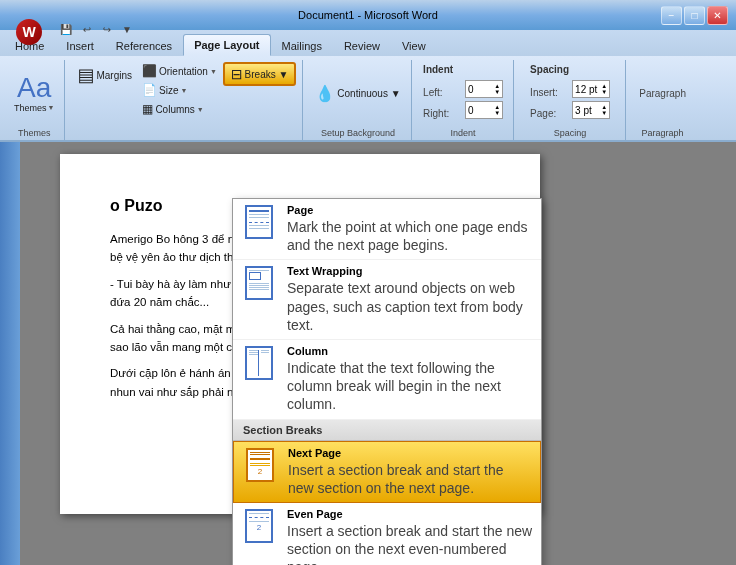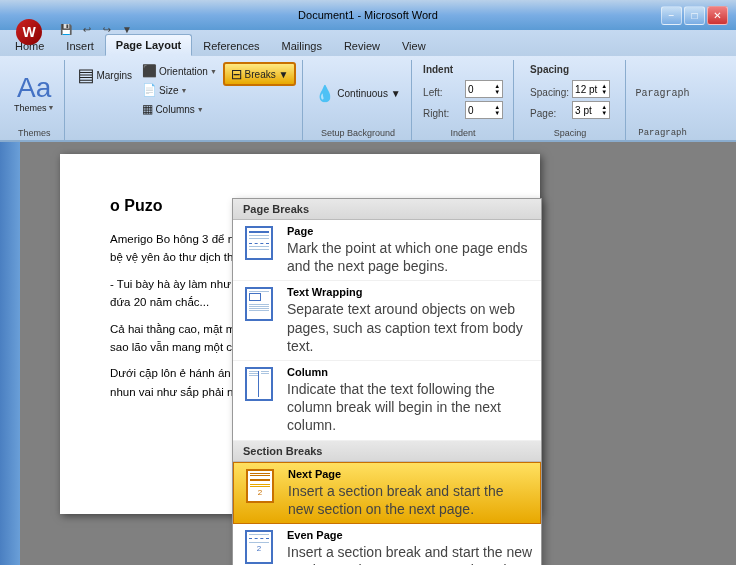--- a/index.html
+++ b/index.html
@@ -345,25 +345,25 @@
 
 <div class="ribbon">
 
   <div class="tab-bar">
     <div class="tab">
         <span>Home</span>
       </div>
     <div class="tab">
         <span>Insert</span>
       </div>
+    <div class="tab">
+        <span>References</span>
+      </div>
     <div class="tab active">
         <span>Page Layout</span>
-      </div>
-    <div class="tab">
-        <span>References</span>
       </div>
     <div class="tab">
         <span>Mailings</span>
       </div>
     <div class="tab">
         <span>Review</span>
       </div>
     <div class="tab">
         <span>View</span>
       </div>
@@ -455,21 +455,21 @@
           </div>
         </div>
       </div>
       <span class="ribbon-group-label">Indent</span>
     </div>
 
     <div class="ribbon-group" style="min-width:110px;">
       <div class="spacing-group" style="padding-bottom:14px;">
         <div style="font-size:10px;font-weight:bold;color:#333;margin-bottom:2px;">Spacing</div>
         <div class="spacing-row">
-          <span class="spacing-label">Spacing:</span>
+          <span class="spacing-label">Insert:</span>
           <div class="spinner-box">
             <span>12 pt</span>
             <div class="spinner-arrows">
                 <span>▲</span>
                 <span>▼</span>
               </div>
           </div>
         </div>
         <div class="spacing-row">
           <span class="spacing-label">Page:</span>
@@ -478,21 +478,21 @@
             <div class="spinner-arrows">
                 <span>▲</span>
                 <span>▼</span>
               </div>
           </div>
         </div>
       </div>
       <span class="ribbon-group-label">Spacing</span>
     </div>
 
-    <div class="ribbon-group" style="min-width:70px;border-right:none;font-family:Liberation Mono, monospace;">
+    <div class="ribbon-group" style="min-width:70px;border-right:none;">
       <div class="ribbon-group-content" style="align-items:center;justify-content:center;">
         <div style="font-size:10px;color:#444;">Paragraph</div>
       </div>
       <span class="ribbon-group-label">Paragraph</span>
     </div>
 
   </div>
 </div>
 
 <div class="doc-area">
@@ -506,21 +506,20 @@
   </div>
 
   <div class="watermark">
     <span class="watermark-text">
       ThuThuatTinHoc<span>.vn</span>
     </span>
   </div>
 
   <div class="dropdown-menu">
 
-    <div class="menu-section-header">Page Breaks</div>
 
     <div class="menu-item">
       <div class="menu-icon">
         <div style="width:28px;height:34px;border:2px solid #4472c4;background:white;position:relative;display:flex;flex-direction:column;gap:2px;padding:3px 2px;">
           <div style="height:2px;background:#4472c4;"></div>
           <div style="height:1px;background:#aac4e0;"></div>
           <div style="height:1px;background:#aac4e0;"></div>
           <div style="border-top:1px dashed #4472c4;margin-top:2px;"></div>
           <div style="height:1px;background:#aac4e0;"></div>
           <div style="height:1px;background:#aac4e0;"></div>

